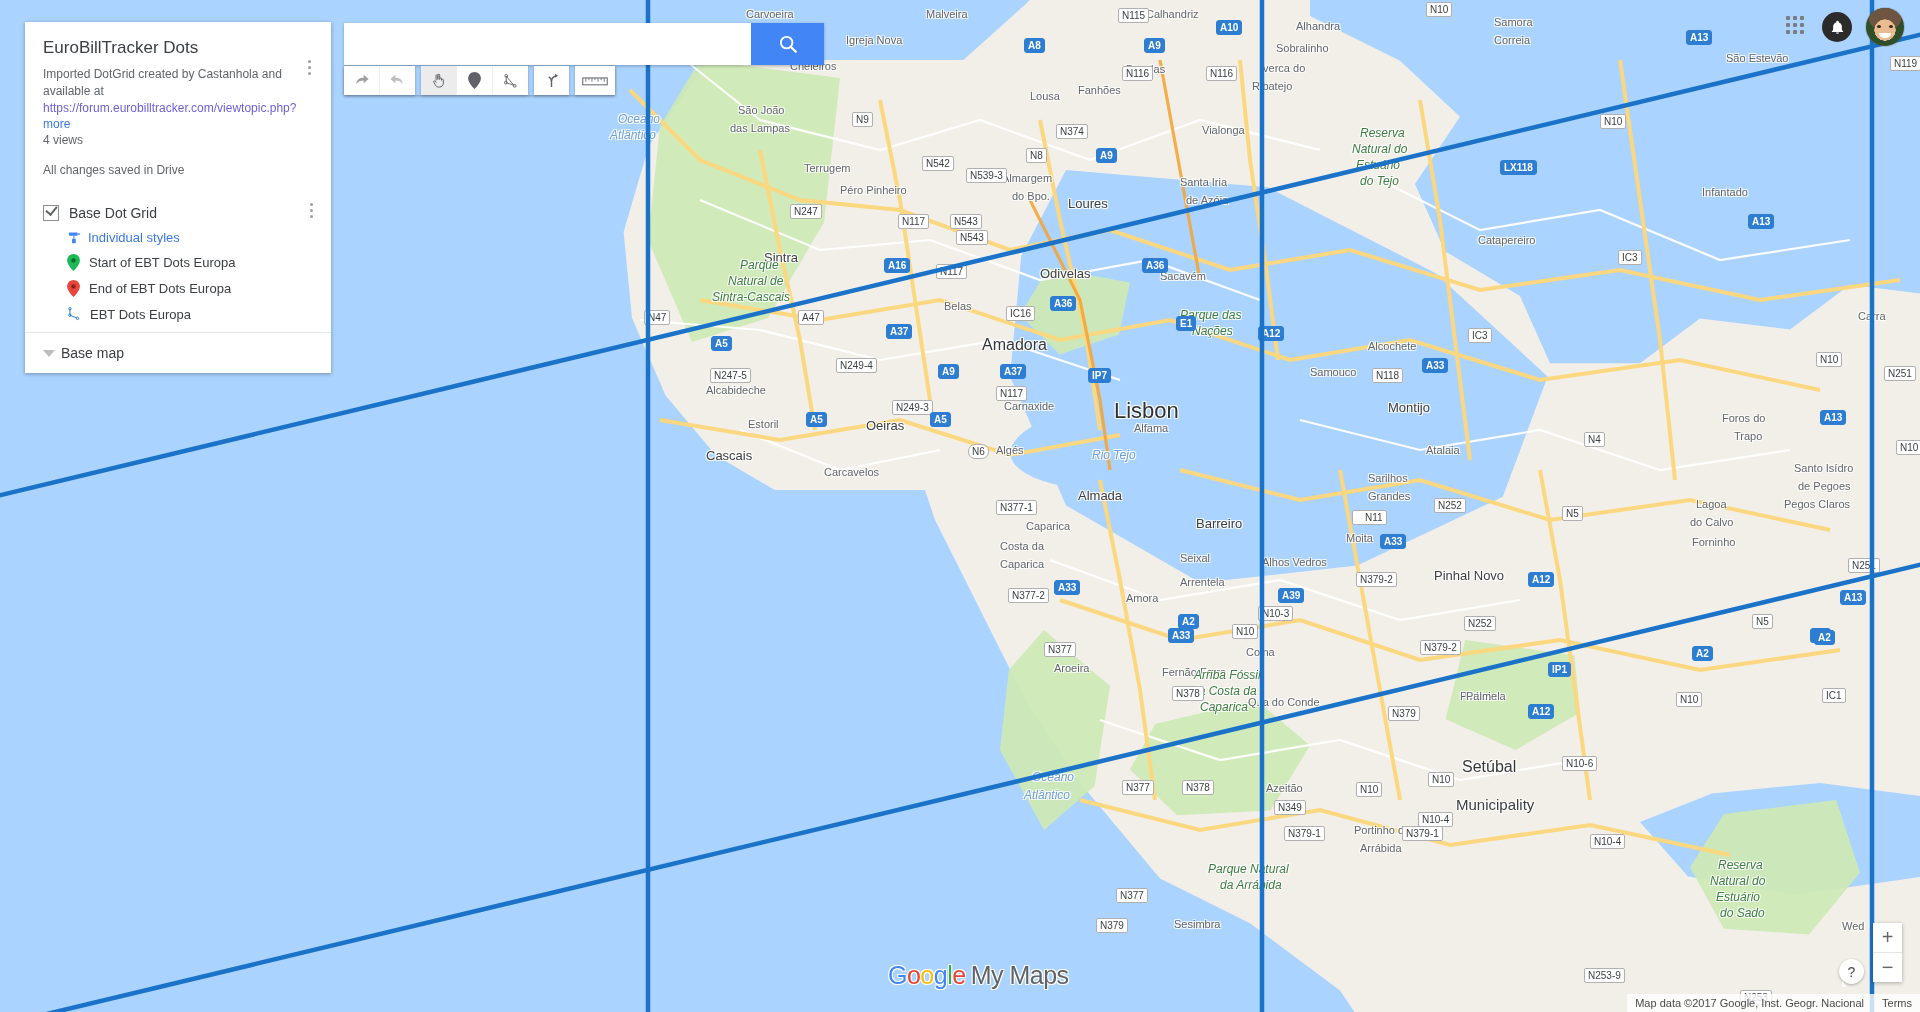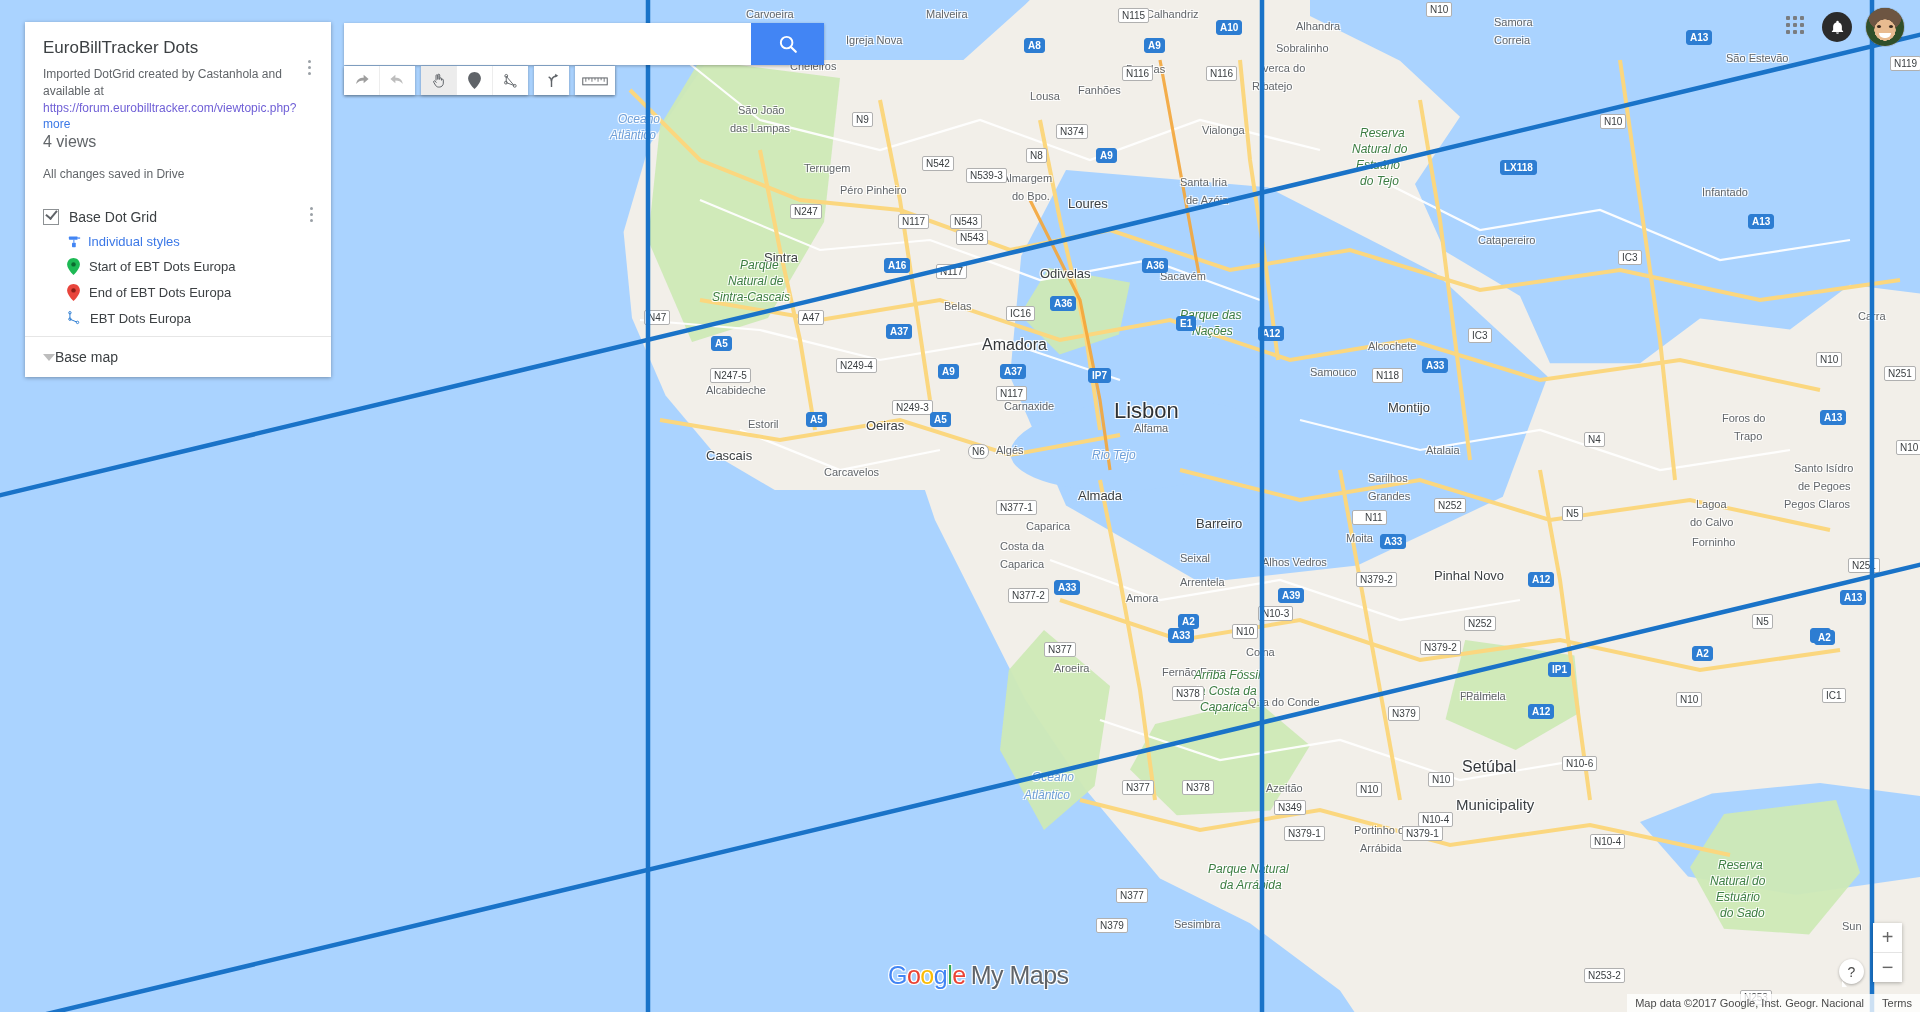--- a/index.html
+++ b/index.html
@@ -155,21 +155,21 @@
   }
   .map-desc {
     font-size: 12px;
     color: #616569;
     line-height: 17px;
     max-width: 258px;
     word-break: break-word;
   }
   .map-desc a { color: #6f5fd6; text-decoration: none; }
   .more-link { display: block; font-size: 12px; color: #3b78e7; cursor: pointer; }
-  .views { font-size: 16px; color: #616569; margin-top: 2px; }
+  .views { font-size: 12px; color: #616569; margin-top: 2px; }
   .saved { font-size: 12px; color: #616569; margin-top: 16px; }
 
   .kebab {
     position: absolute;
     right: 12px; top: 38px;
     width: 20px; height: 20px;
     cursor: pointer;
   }
   .kebab i {
     display: block;
@@ -226,21 +226,21 @@
   }
   .styles-link { font-size: 13px; color: #3b78e7; }
 
   .feat-row {
     display: flex; align-items: center; gap: 9px;
     margin: 9px 0 0 24px;
   }
   .feat-name { font-size: 13px; color: #3c4043; }
 
   .basemap-row {
-    display: flex; align-items: center; gap: 0;
+    display: flex; align-items: center; gap: 6px;
     padding: 12px 18px;
     border-top: 1px solid #e6e6e6;
     cursor: pointer;
   }
   .basemap-label { font-size: 14px; color: #3c4043; }
   .caret {
     width: 0; height: 0;
     border-left: 6px solid transparent;
     border-right: 6px solid transparent;
     border-top: 7px solid #bdbdbd;
@@ -562,21 +562,21 @@
         <div class="maplabel lbl-muni" style="left: 1456px; top: 780px; margin-top: 16px;">Municipality</div>
         <div class="maplabel lbl-park" style="left: 1208px; top: 862px;">Parque Natural</div>
         <div class="maplabel lbl-park" style="left: 1220px; top: 878px;">da Arrábida</div>
         <div class="maplabel lbl-small" style="left: 1354px; top: 824px;">Portinho da</div>
         <div class="maplabel lbl-small" style="left: 1360px; top: 842px;">Arrábida</div>
         <div class="maplabel lbl-park" style="left: 1718px; top: 858px;">Reserva</div>
         <div class="maplabel lbl-park" style="left: 1710px; top: 874px;">Natural do</div>
         <div class="maplabel lbl-park" style="left: 1716px; top: 890px;">Estuário</div>
         <div class="maplabel lbl-park" style="left: 1720px; top: 906px;">do Sado</div>
         <div class="maplabel lbl-small" style="left: 1174px; top: 918px;">Sesimbra</div>
-        <div class="maplabel lbl-small" style="left: 1842px; top: 920px;">Sun</div>
+        <div class="maplabel lbl-small" style="left: 1842px; top: 920px;">Wed</div>
         <div class="maplabel lbl-small" style="left: 1858px; top: 310px;">Carra</div>
       </div>
 
     <div id="map-shields">
         <div class="shield" style="left: 1118px; top: 8px;">N115</div>
         <div class="shield mw" style="left: 1216px; top: 20px;">A10</div>
         <div class="shield" style="left: 1426px; top: 2px;">N10</div>
         <div class="shield mw" style="left: 1686px; top: 30px;">A13</div>
         <div class="shield" style="left: 1890px; top: 56px;">N119</div>
         <div class="shield mw" style="left: 1024px; top: 38px;">A8</div>
@@ -660,21 +660,21 @@
         <div class="shield" style="left: 1562px; top: 756px;">N10-6</div>
         <div class="shield" style="left: 1122px; top: 780px;">N377</div>
         <div class="shield" style="left: 1182px; top: 780px;">N378</div>
         <div class="shield" style="left: 1274px; top: 800px;">N349</div>
         <div class="shield" style="left: 1418px; top: 812px;">N10-4</div>
         <div class="shield" style="left: 1590px; top: 834px;">N10-4</div>
         <div class="shield" style="left: 1284px; top: 826px;">N379-1</div>
         <div class="shield" style="left: 1402px; top: 826px;">N379-1</div>
         <div class="shield" style="left: 1116px; top: 888px;">N377</div>
         <div class="shield" style="left: 1096px; top: 918px;">N379</div>
-        <div class="shield" style="left: 1584px; top: 968px;">N253-2</div>
+        <div class="shield" style="left: 1584px; top: 968px;">N253-9</div>
         <div class="shield" style="left: 1740px; top: 990px;">N253</div>
       </div>
 
     <svg id="overlay-lines" width="1920" height="1012">
         <line x1="648" y1="-20" x2="648" y2="1030" stroke="#1a73c8" stroke-width="4.5"></line>
         <line x1="1262" y1="-20" x2="1262" y2="1030" stroke="#1a73c8" stroke-width="4.5"></line>
         <line x1="1872" y1="-20" x2="1872" y2="1030" stroke="#1a73c8" stroke-width="4.5"></line>
         <line x1="-20" y1="500" x2="1940" y2="30" stroke="#1a73c8" stroke-width="4.5"></line>
         <line x1="-20" y1="1030" x2="1940" y2="560" stroke="#1a73c8" stroke-width="4.5"></line>
       </svg>

